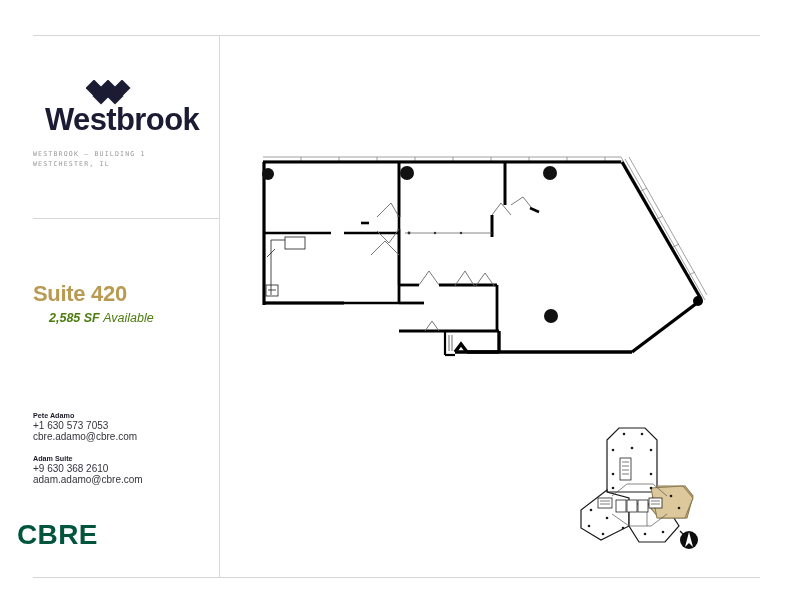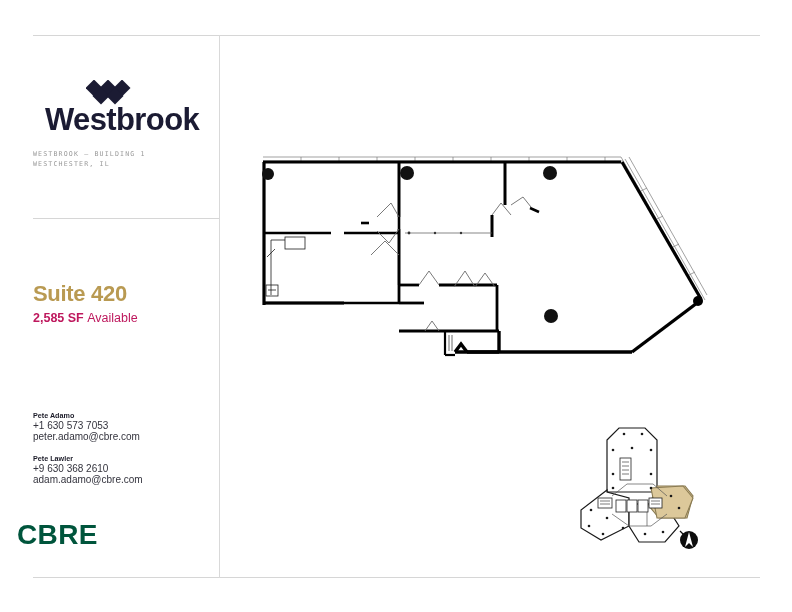--- a/index.html
+++ b/index.html
@@ -94,26 +94,27 @@
     font-size: 22px;
     font-weight: 700;
     letter-spacing: -0.3px;
     color: #b99a52;
     line-height: 1;
     text-align: right;
   }
 
   .suite-sf {
     position: absolute;
-    left: 33px;
+    left: 49px;
     top: 312px;
     font-size: 12.5px;
     line-height: 1;
-    color: #be185d;
+    color: #4d7c0f;
     white-space: nowrap;
+    font-style: italic;
   }
   .suite-sf .b { font-weight: 700; }
   .suite-sf .r { font-weight: 400; }
 
   .contacts {
     position: absolute;
     left: 33px;
     top: 410px;
     width: 170px;
   }
@@ -187,24 +188,24 @@
   <div class="suite-title">Suite 420</div>
 
   <div class="suite-sf">
     <span class="b">2,585 SF</span><span class="r">&nbsp;</span><span class="r">Available</span>
   </div>
 
   <div class="contacts">
     <div class="contact">
       <div class="contact-name">Pete Adamo</div>
       <div class="contact-line">+1 630 573 7053</div>
-      <div class="contact-line">peter.adamo@cbre.com</div>
+      <div class="contact-line">cbre.adamo@cbre.com</div>
     </div>
     <div class="contact">
-      <div class="contact-name">Pete Lawler</div>
+      <div class="contact-name">Adam Suite</div>
       <div class="contact-line">+9 630 368 2610</div>
       <div class="contact-line">adam.adamo@cbre.com</div>
     </div>
   </div>
 
   <div class="cbre-logo">CBRE</div>
 </div>
 
 <div class="rule-top"></div>
 <div class="rule-bottom"></div>

